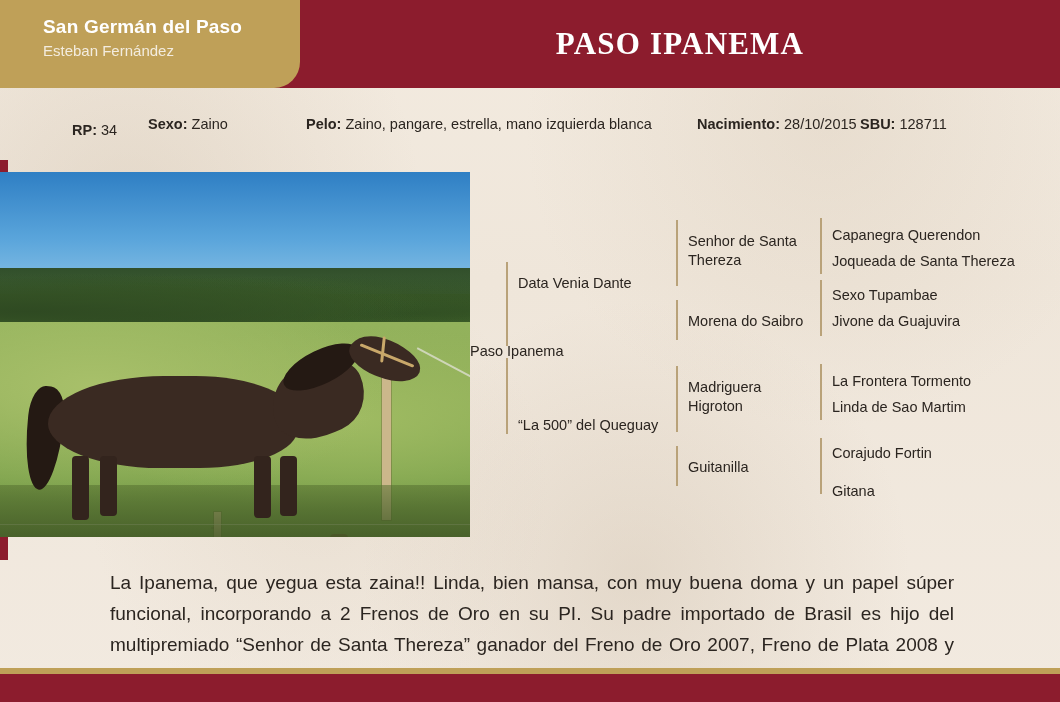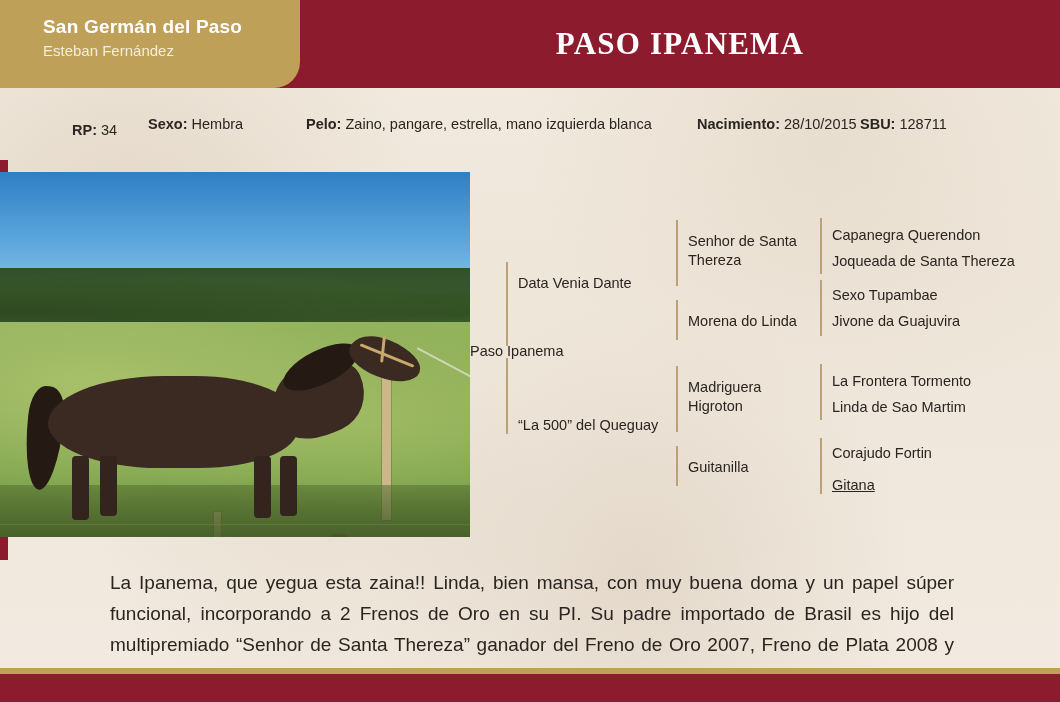--- a/index.html
+++ b/index.html
@@ -202,21 +202,21 @@
   </div>
 </div>
 
 <div class="infobar">
   <div class="field f-rp">
     <b>RP:</b>
     <span>34</span>
   </div>
   <div class="field f-sexo">
     <b>Sexo:</b>
-    <span>Hembra</span>
+    <span>Zaino</span>
   </div>
   <div class="field f-pelo">
     <b>Pelo:</b>
     <span>Zaino, pangare, estrella, mano izquierda blanca</span>
   </div>
   <div class="field f-nac">
     <b>Nacimiento:</b>
     <span>28/10/2015</span>
   </div>
   <div class="field f-sbu">
@@ -257,32 +257,32 @@
 </div>
 
 <div class="pedigree">
 
   <div class="ped-label" style="left:0px; top:142px;">Paso Ipanema</div>
 
   <div class="ped-label" style="left:48px; top:74px;">Data Venia Dante</div>
   <div class="ped-label" style="left:48px; top:216px;">“La 500” del Queguay</div>
 
   <div class="ped-label" style="left:218px; top:32px; width:132px; white-space:normal;">Senhor de Santa Thereza</div>
-  <div class="ped-label" style="left:218px; top:112px;">Morena do Linda</div>
+  <div class="ped-label" style="left:218px; top:112px;">Morena do Saibro</div>
   <div class="ped-label" style="left:218px; top:178px; width:126px; white-space:normal;">Madriguera Higroton</div>
   <div class="ped-label" style="left:218px; top:258px;">Guitanilla</div>
 
   <div class="ped-label" style="left:362px; top:26px;">Capanegra Querendon</div>
   <div class="ped-label" style="left:362px; top:52px;">Joqueada de Santa Thereza</div>
   <div class="ped-label" style="left:362px; top:86px;">Sexo Tupambae</div>
   <div class="ped-label" style="left:362px; top:112px;">Jivone da Guajuvira</div>
   <div class="ped-label" style="left:362px; top:172px;">La Frontera Tormento</div>
   <div class="ped-label" style="left:362px; top:198px;">Linda de Sao Martim</div>
   <div class="ped-label" style="left:362px; top:244px;">Corajudo Fortin</div>
-  <div class="ped-label" style="left:362px; top:276px;text-decoration:underline;">Gitana</div>
+  <div class="ped-label" style="left:362px; top:282px;">Gitana</div>
 
   <div class="ped-line v" style="left:36px; top:62px; height:84px;"></div>
   <div class="ped-line v" style="left:36px; top:158px; height:76px;"></div>
 
   <div class="ped-line v" style="left:206px; top:20px; height:66px;"></div>
   <div class="ped-line v" style="left:206px; top:100px; height:40px;"></div>
   <div class="ped-line v" style="left:206px; top:166px; height:66px;"></div>
   <div class="ped-line v" style="left:206px; top:246px; height:40px;"></div>
 
   <div class="ped-line v" style="left:350px; top:18px; height:56px;"></div>

